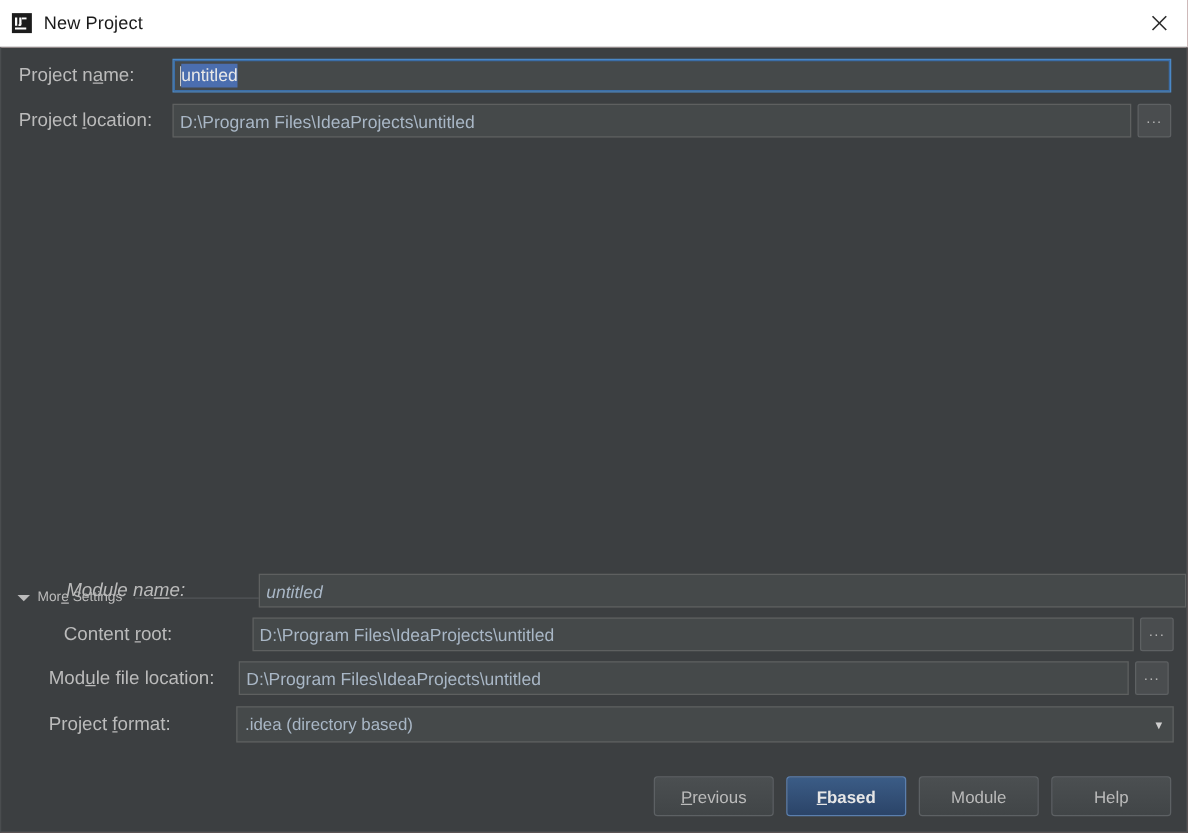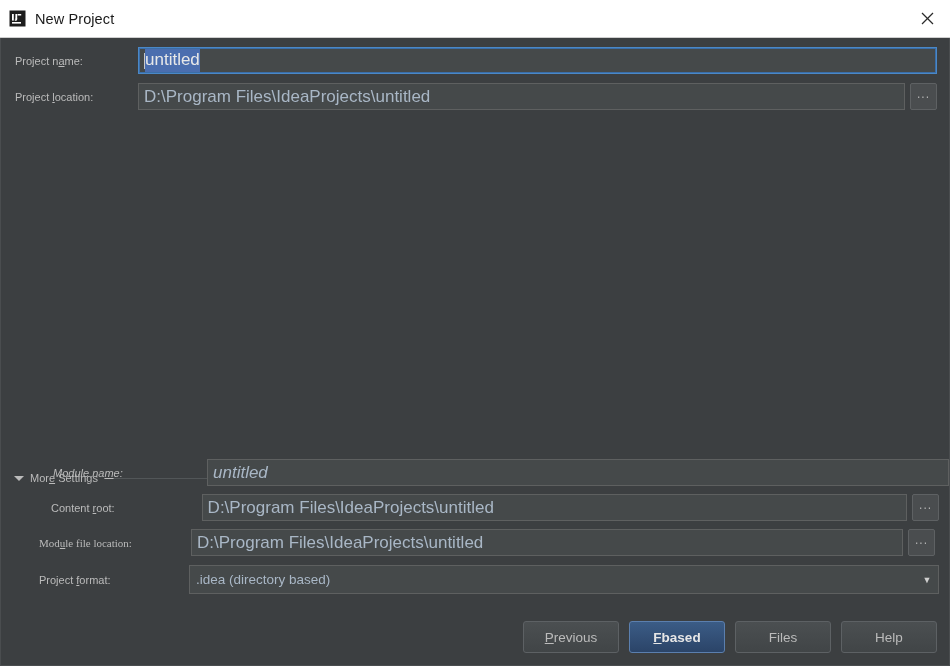--- a/index.html
+++ b/index.html
@@ -78,34 +78,34 @@
   }
 
   
   .row {
     position: absolute;
     display: flex;
     align-items: center;
   }
   .lbl {
     color: #bbbbbb;
-    font-size: 11px;
+    font-size: 15px;
     white-space: nowrap;
     font-family: "Liberation Sans", sans-serif;
   }
   .lbl u { text-decoration: underline; }
 
   
   .tf {
     box-sizing: border-box;
     height: 27px;
     background: #45494a;
     border: 1px solid #5e6060;
     color: #a9b7c6;
-    font-size: 17px;
+    font-size: 14px;
     display: flex;
     align-items: center;
     padding: 0 5px;
     font-family: "Liberation Sans", sans-serif;
     white-space: nowrap;
     overflow: hidden;
   }
   .tf.focused {
     border: 1px solid #4a88c7;
     box-shadow: 0 0 0 1px #3b6ea8 inset;
@@ -292,21 +292,21 @@
       <div class="lbl" style="width:152px;margin-left:12px;"><span>Content </span><u>r</u><span>oot:</span></div>
       <div class="tf" style="width:712px;">
         <span>D:\Program Files\IdeaProjects\untitled</span>
       </div>
       <div class="browse">
           <span>...</span>
         </div>
     </div>
 
     <div class="row" style="left:38px; top:491px; width:900px;">
-      <div class="lbl" style="width:152px;font-family:Liberation Serif, serif;"><span>Mod</span><u>u</u><span>le file location:</span></div>
+      <div class="lbl" style="width:152px;"><span>Mod</span><u>u</u><span>le file location:</span></div>
       <div class="tf" style="width:712px;">
         <span>D:\Program Files\IdeaProjects\untitled</span>
       </div>
       <div class="browse">
           <span>...</span>
         </div>
     </div>
 
     <div class="row" style="left:38px; top:527px; width:900px;">
       <div class="lbl" style="width:150px;"><span>Project </span><u>f</u><span>ormat:</span></div>
@@ -321,21 +321,21 @@
           <span></span>
           <u>P</u>
           <span>revious</span>
         </div>
       <div class="btn default">
           <span></span>
           <u>F</u>
           <span>based</span>
         </div>
       <div class="btn">
-          <span>Files</span>
+          <span>Module</span>
           <u></u>
           <span></span>
         </div>
       <div class="btn">
           <span>Help</span>
           <u></u>
           <span></span>
         </div>
     </div>
 

